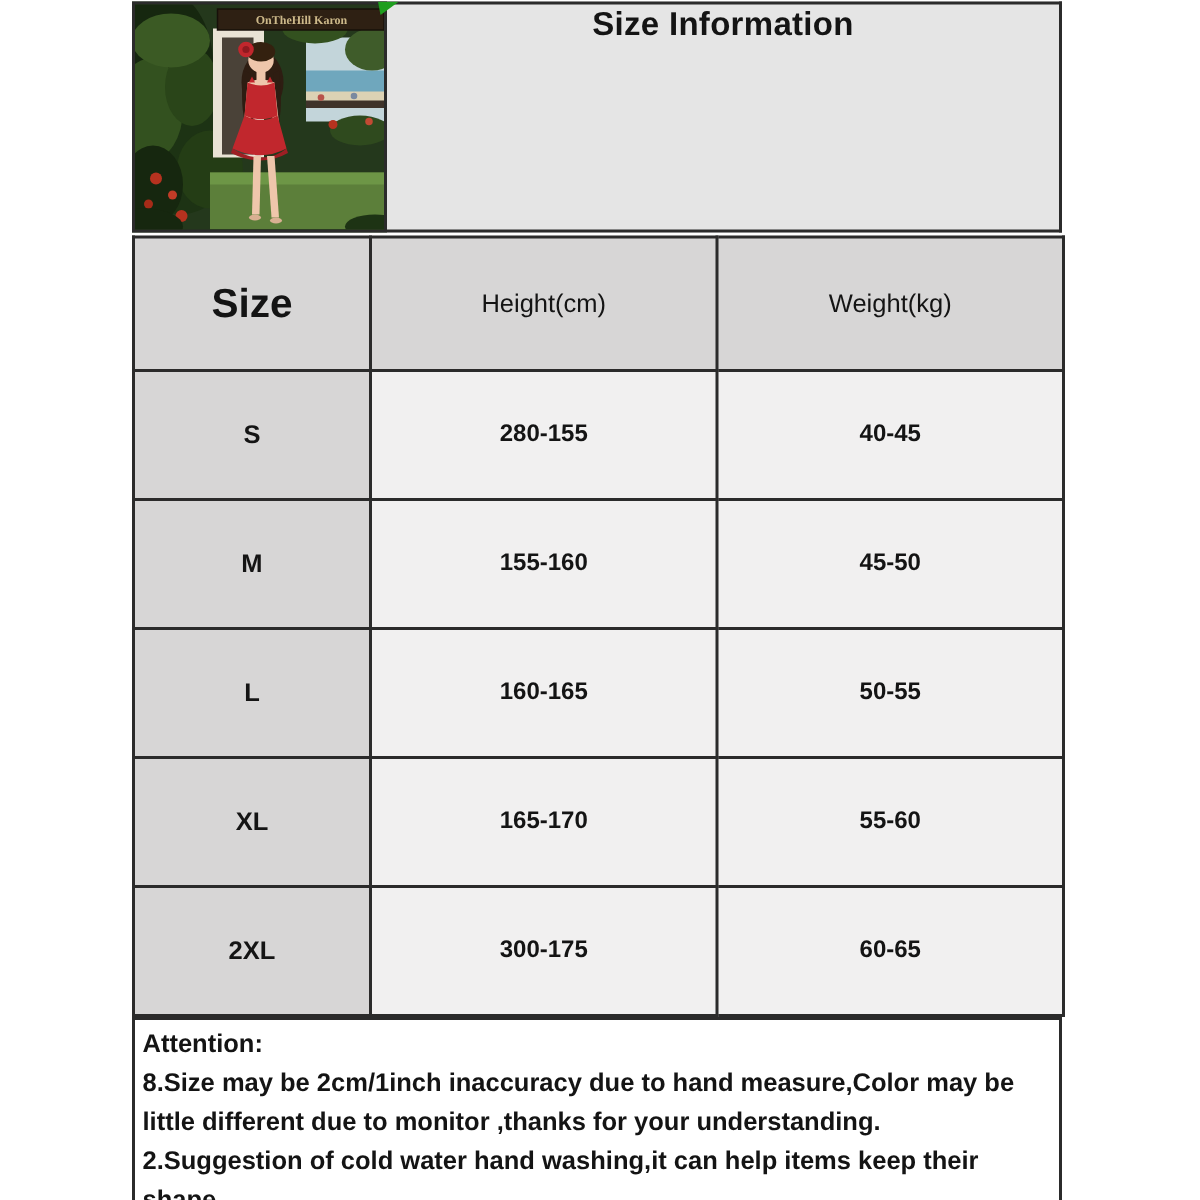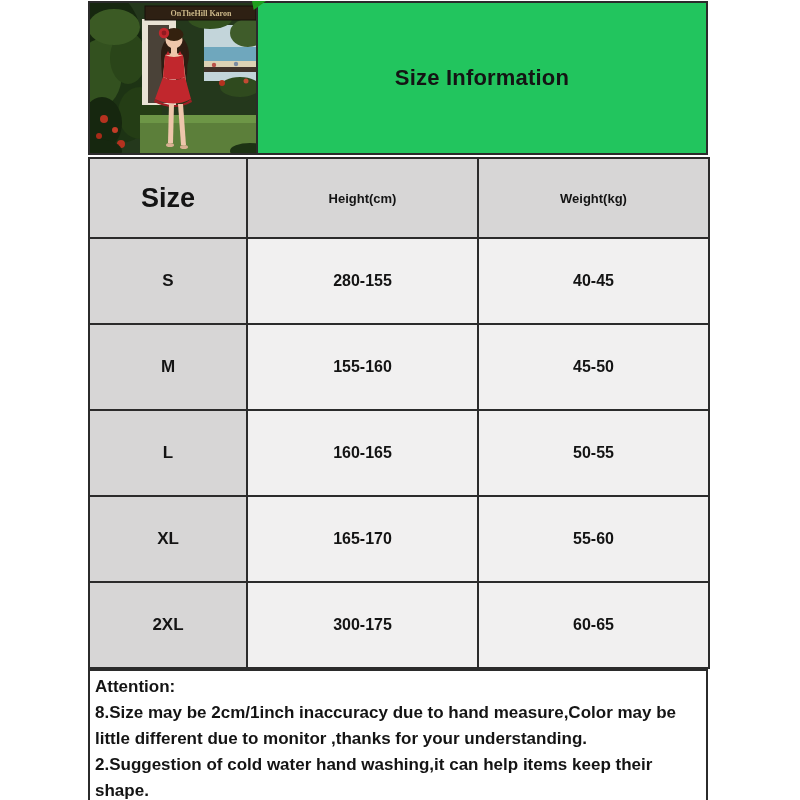--- a/index.html
+++ b/index.html
@@ -11,43 +11,43 @@
   .sheet{position:absolute;left:88px;top:1px;width:620px;border-radius:16px;}
   
   .top-row{display:flex;height:154px;position:relative;}
   .photo-box{
     width:170px;min-width:170px;height:154px;box-sizing:border-box;
     border:2px solid #2b2b2b;background:#24381c;overflow:hidden;
   }
   .photo-box svg{display:block;width:100%;height:100%;}
   .title-box{
     flex:1;box-sizing:border-box;border:2px solid #2b2b2b;border-left:none;
-    background:#22c55e;display:flex;align-items:center;justify-content:center;
+    background:#e5e5e5;display:flex;justify-content:center;
   }
   .title-box .title{font-size:22px;font-weight:bold;letter-spacing:.2px;}
   .corner-marker{
     position:absolute;left:164px;top:0;width:14px;height:9px;z-index:3;
     background:#1e9e1e;
     clip-path:polygon(0 0,100% 0,12% 100%);
   }
   
   table.size-table{
     width:620px;border-collapse:collapse;margin-top:2px;table-layout:fixed;
   }
   table.size-table th,table.size-table td{
     border:2px solid #2b2b2b;text-align:center;vertical-align:middle;
     padding:0;
   }
   col.c-size{width:158px;}
   col.c-height{width:231px;}
   col.c-weight{width:231px;}
-  tr.head-row{height:80px;}
+  tr.head-row{height:89px;}
   tr.data-row{height:86px;}
   th.size-head{background:#d7d6d6;font-size:27px;font-weight:bold;}
-  th.col-head{background:#d7d6d6;font-size:13px;font-weight:bold;}
+  th.col-head{background:#d7d6d6;font-size:17px;font-weight:normal;}
   td.size-label{background:#d7d6d6;font-size:17px;font-weight:bold;}
   td.val-cell{background:#f1f0f0;font-size:16px;font-weight:bold;}
   
   .attention-box{
     box-sizing:border-box;width:620px;min-height:124px;margin-top:0px;
     border:2px solid #2b2b2b;background:#ffffff;
     padding:3px 6px 6px 5px;
     font-size:17px;line-height:26px;font-weight:bold;
   }
   .attention-box p{margin:0;}

